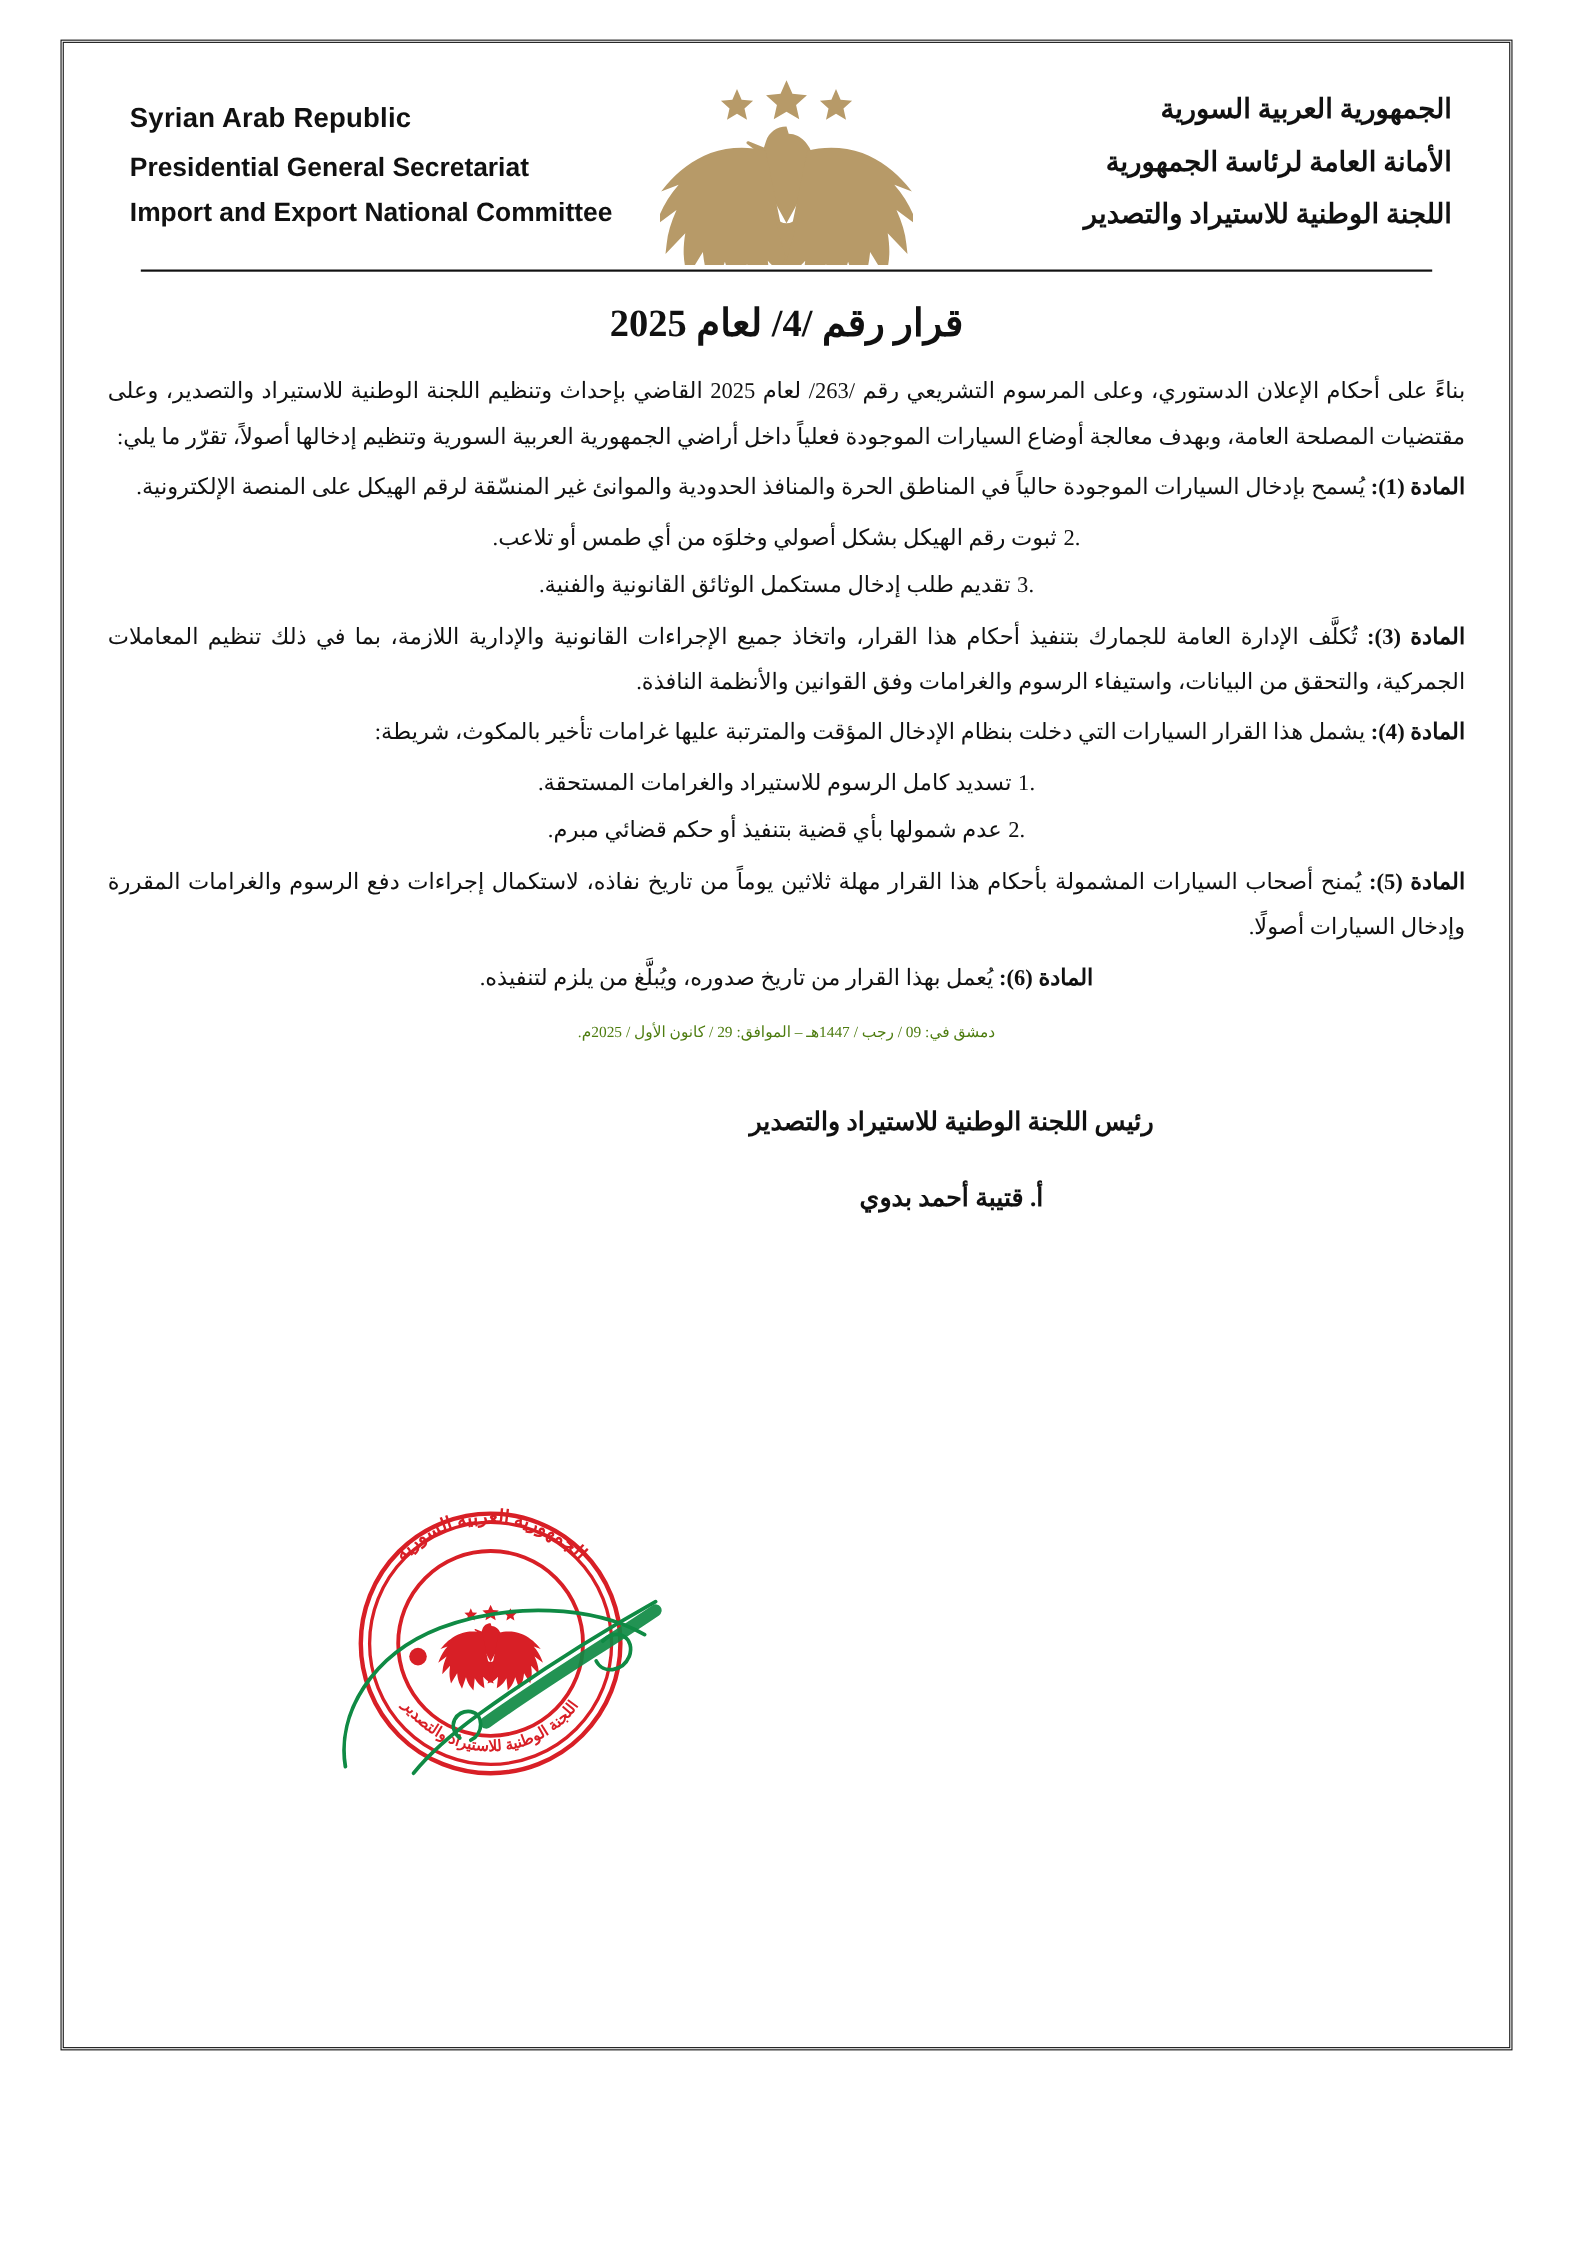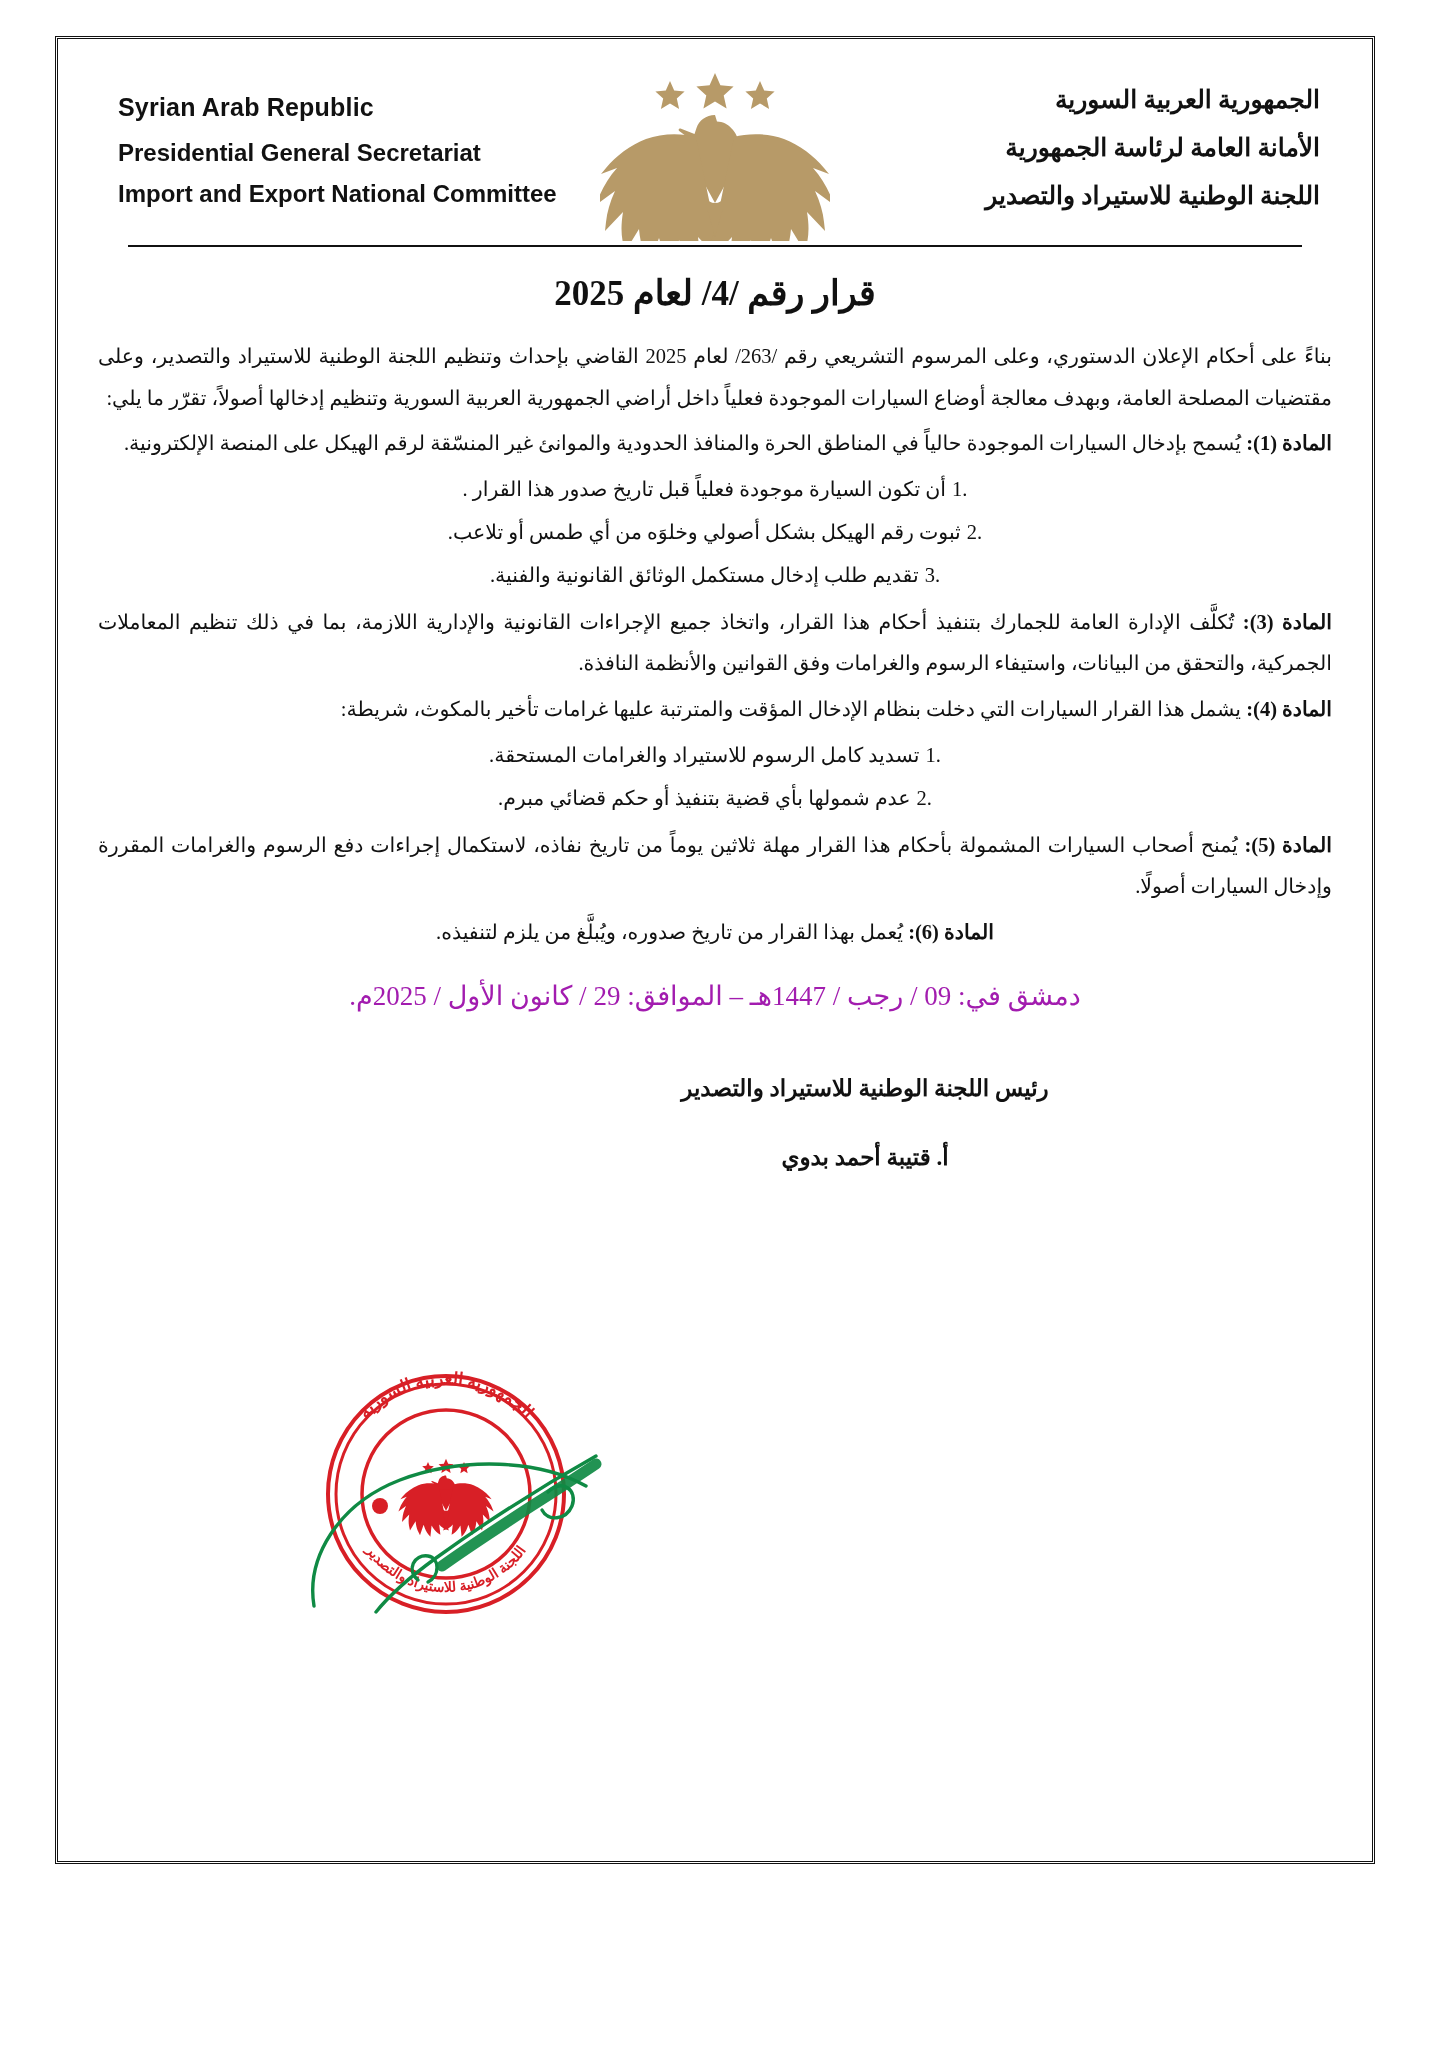--- a/index.html
+++ b/index.html
@@ -102,23 +102,23 @@
   }
   .num-list li{
     text-align:center;
     margin-bottom:2px;
     line-height:2.0;
   }
   .num-list li .idx{margin-left:6px;}
   .date-line{
     direction:rtl;
     text-align:center;
-    font-size:27px;
+    font-size:14px;
     margin-top:16px;
-    color:#a21caf;
+    color:#4d7c0f;
   }
 
   
   .sign-block{
     direction:rtl;
     text-align:center;
     margin-top:42px;
     margin-right:-300px;
   }
   .sign-title{
@@ -183,21 +183,20 @@
 
     <div class="doc-title">قرار رقم /4/ لعام 2025</div>
 
     <div class="body-ar">
 
       <p class="para">بناءً على أحكام الإعلان الدستوري، وعلى المرسوم التشريعي رقم /263/ لعام 2025 القاضي بإحداث وتنظيم اللجنة الوطنية للاستيراد والتصدير، وعلى مقتضيات المصلحة العامة، وبهدف معالجة أوضاع السيارات الموجودة فعلياً داخل أراضي الجمهورية العربية السورية وتنظيم إدخالها أصولاً، تقرّر ما يلي:</p>
 
       <p class="para"><span class="art-label">المادة (1):</span><span> يُسمح بإدخال السيارات الموجودة حالياً في المناطق الحرة والمنافذ الحدودية والموانئ غير المنسّقة لرقم الهيكل على المنصة الإلكترونية.</span></p>
 
       <ol class="num-list">
-        <li><span class="idx">.1</span><span>أن تكون السيارة موجودة فعلياً قبل تاريخ صدور  هذا القرار .</span></li>
         <li><span class="idx">.2</span><span>ثبوت رقم الهيكل بشكل أصولي وخلوَه من أي طمس أو تلاعب.</span></li>
         <li><span class="idx">.3</span><span>تقديم طلب إدخال مستكمل الوثائق القانونية والفنية.</span></li>
       </ol>
 
       <p class="para"><span class="art-label">المادة (3):</span><span> تُكلَّف الإدارة العامة للجمارك بتنفيذ أحكام هذا القرار، واتخاذ جميع الإجراءات القانونية والإدارية اللازمة، بما في ذلك تنظيم المعاملات الجمركية، والتحقق من البيانات، واستيفاء الرسوم والغرامات وفق القوانين والأنظمة النافذة.</span></p>
 
       <p class="para"><span class="art-label">المادة (4):</span><span> يشمل هذا القرار السيارات التي دخلت بنظام الإدخال المؤقت والمترتبة عليها غرامات تأخير بالمكوث، شريطة:</span></p>
       <ol class="num-list">
         <li><span class="idx">.1</span><span>تسديد كامل الرسوم للاستيراد والغرامات المستحقة.</span></li>
         <li><span class="idx">.2</span><span>عدم شمولها بأي قضية بتنفيذ أو حكم قضائي مبرم.</span></li>

